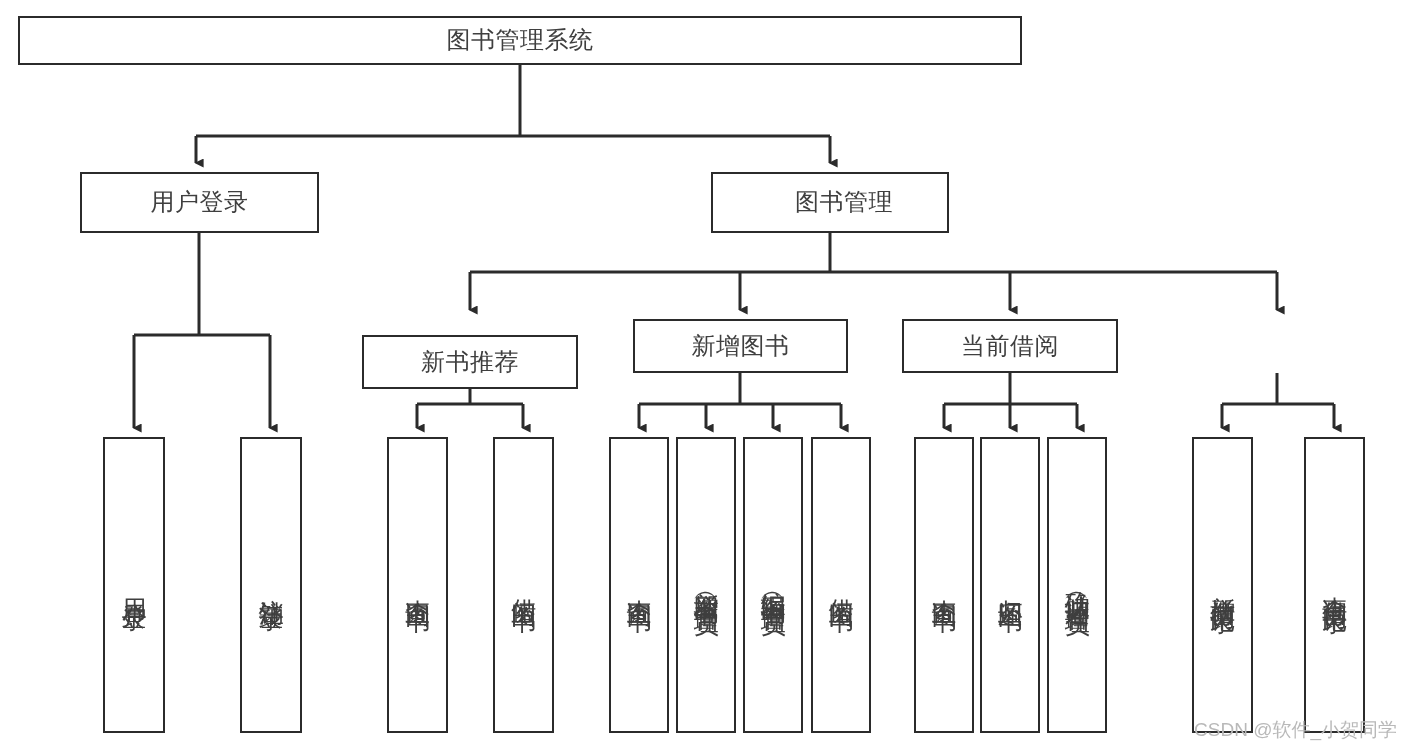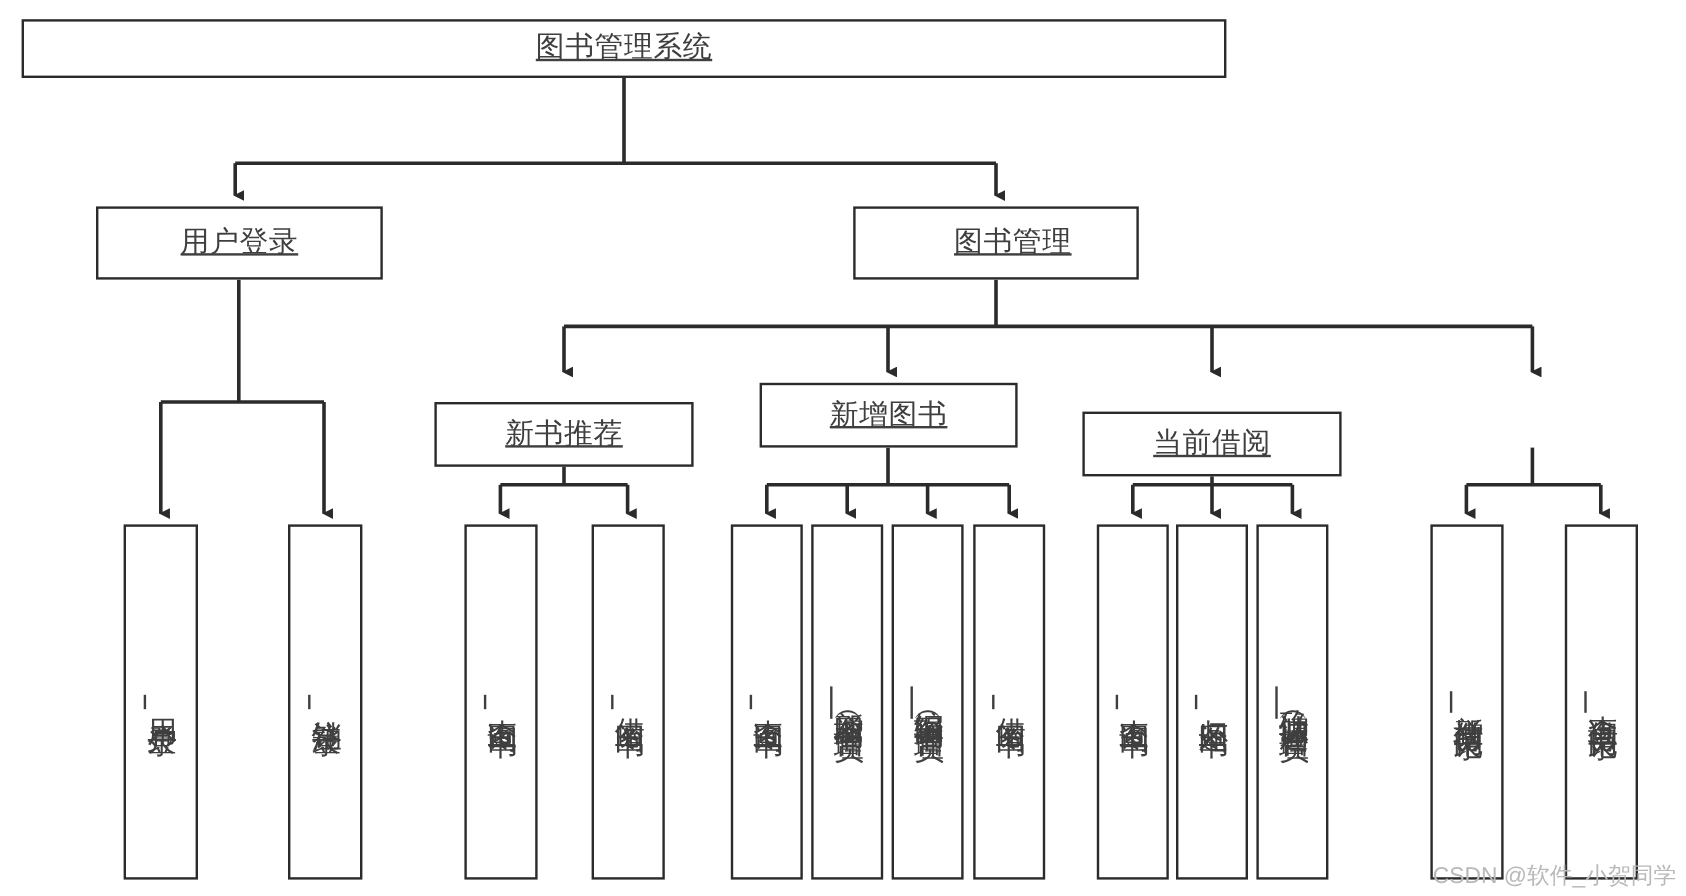--- a/index.html
+++ b/index.html
@@ -37,21 +37,20 @@
     justify-content: center;
     color: #3a3a3a;
     z-index: 2;
   }
   .node-label {
     text-align: left;
     line-height: 1.12;
     color: #3f3f3f;
     letter-spacing: 0.5px;
     white-space: nowrap;
-    text-decoration: underline;
   }
   .node.horizontal .node-label {
     font-size: 24px;
   }
   .node.vertical {
     align-items: center;
     justify-content: center;
   }
   .node.vertical .node-label {
     writing-mode: vertical-rl;
@@ -143,21 +142,21 @@
   </div>
 
   <div class="node horizontal" style="left:362px; top:319px; width:216px; height:54px;margin-top:16px;">
     <span class="node-label">新书推荐</span>
   </div>
 
   <div class="node horizontal" style="left:633px; top:319px; width:215px; height:54px;">
     <span class="node-label">新增图书</span>
   </div>
 
-  <div class="node horizontal" style="left:902px; top:319px; width:216px; height:54px;margin-top:24px;">
+  <div class="node horizontal" style="left:902px; top:319px; width:216px; height:54px;">
     <span class="node-label">当前借阅</span>
   </div>
 
 
   <div class="node vertical" style="left:103px; top:437px; width:62px; height:296px;">
     <span class="node-label">用户登录</span>
   </div>
 
   <div class="node vertical" style="left:240px; top:437px; width:62px; height:296px;">
     <span class="node-label">注销登录</span>

